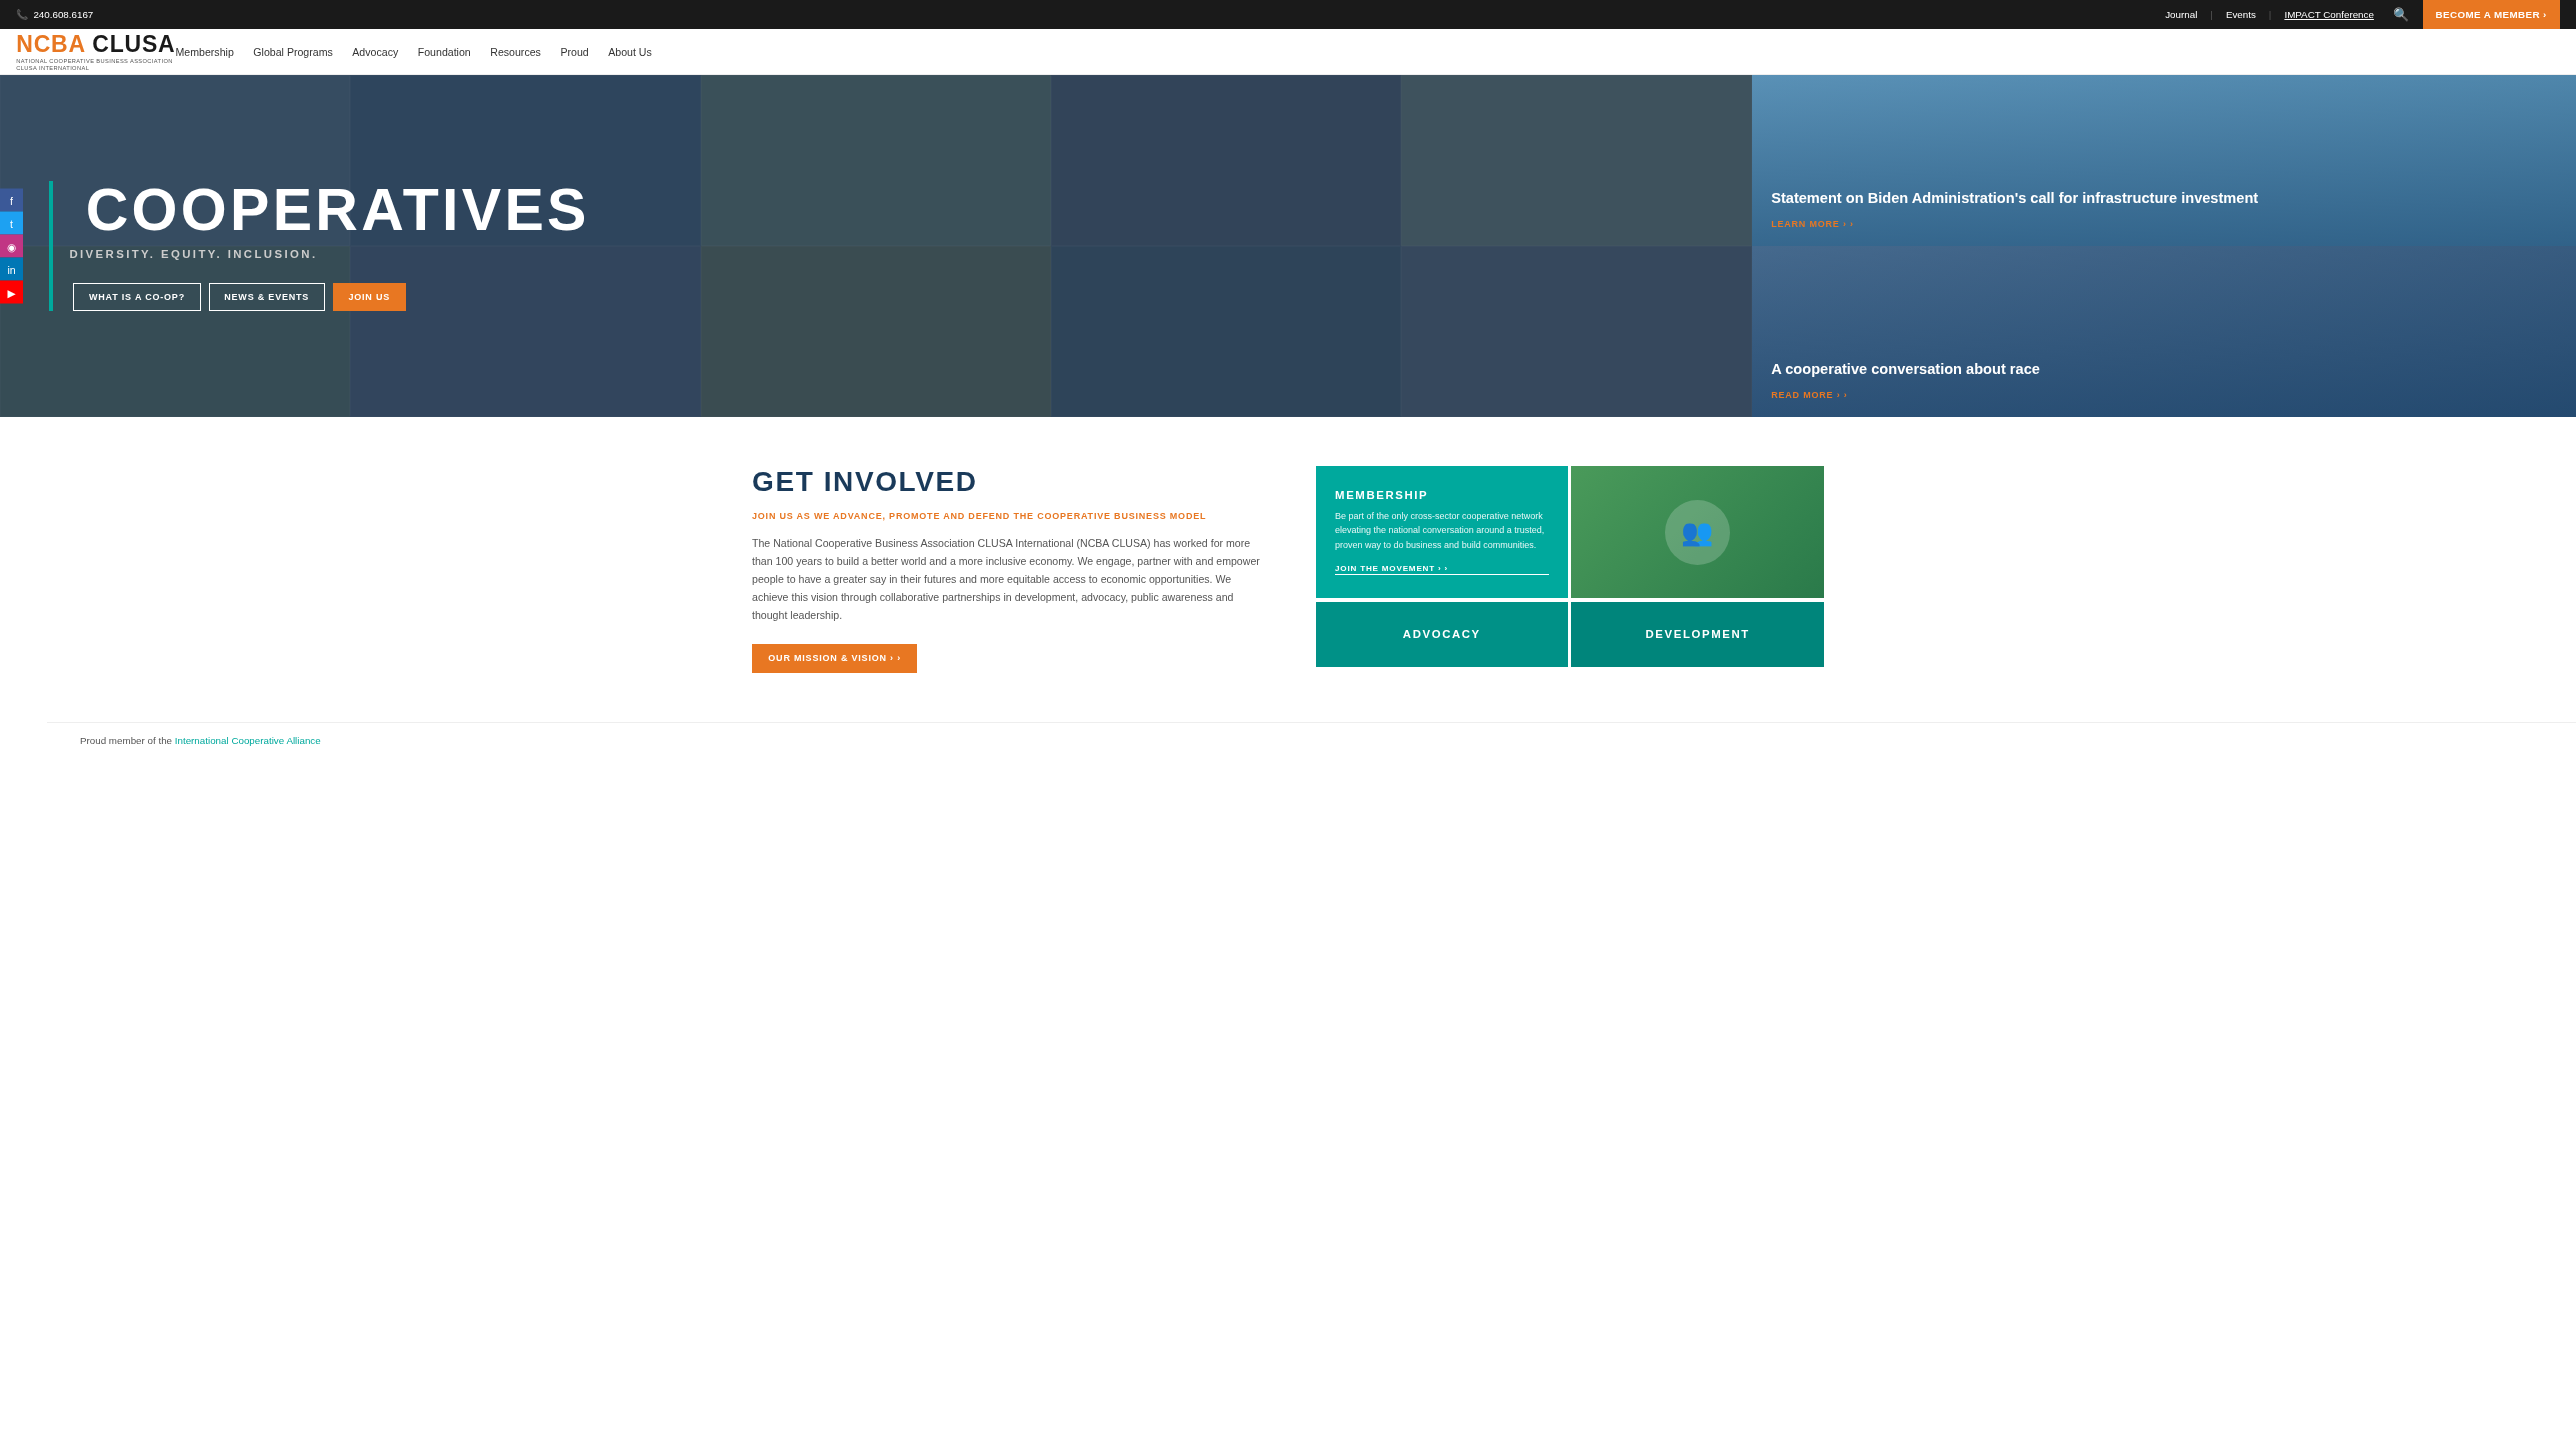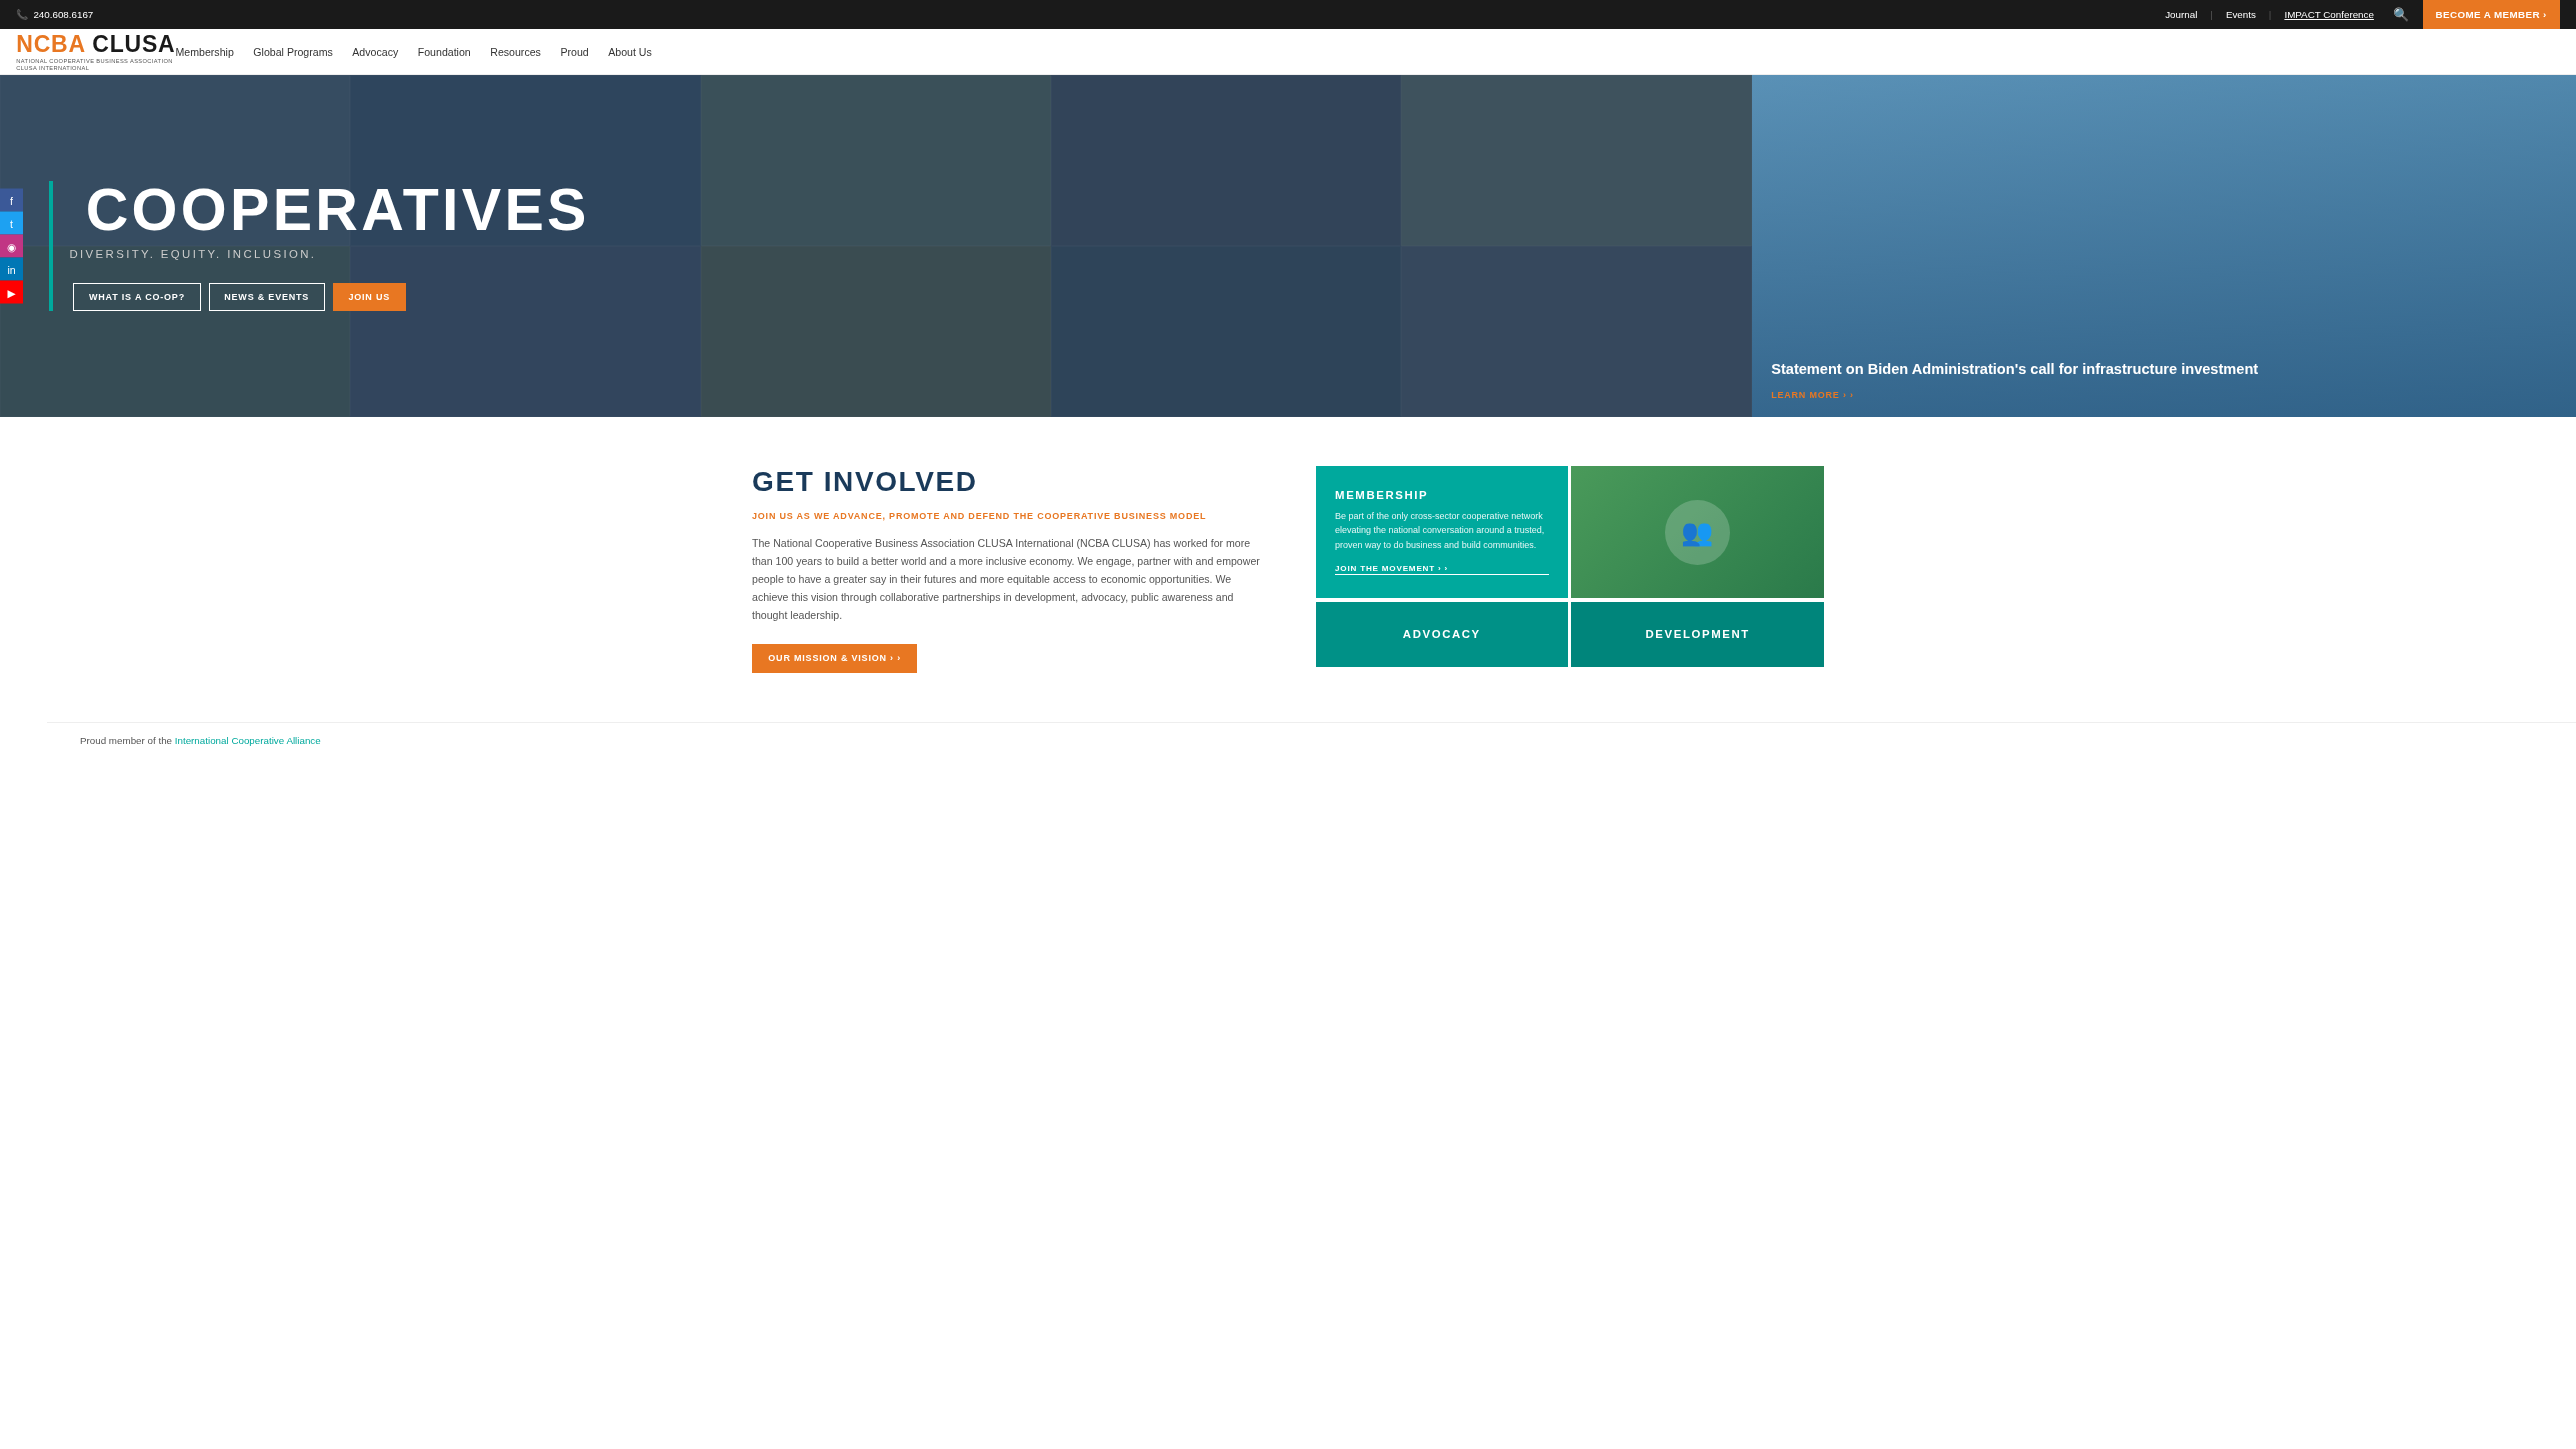--- a/index.html
+++ b/index.html
@@ -75,20 +75,21 @@
       line-height: 1;
       margin-left: 16.3px;
     }
     .hero-subtitle {
       color: #ccc;
       font-size: 11.4px;
       letter-spacing: 2.4px;
       text-transform: uppercase;
       margin-top: 8.1px;
       margin-left: 16.3px;
+      font-weight: bold;
     }
     .hero-buttons {
       display: flex;
       gap: 8.1px;
       margin-top: 23px;
       margin-left: 16.3px;
     }
     .hero-btn {
       padding: 8.1px 14.6px;
       font-size: 9px;
@@ -441,20 +442,26 @@
     </div>
   </div>
 
   <div class="hero-right">
     <div class="hero-panel hero-panel-top">
       <div class="hero-panel-content">
         <div class="hero-panel-title">Statement on Biden Administration's call for infrastructure investment</div>
         <a class="hero-panel-link">LEARN MORE ›</a>
       </div>
     </div>
+    <div class="hero-panel hero-panel-bottom">
+      <div class="hero-panel-content">
+        <div class="hero-panel-title">A cooperative conversation about race</div>
+        <a class="hero-panel-link">READ MORE ›</a>
+      </div>
+    </div>
   </div>
 </div>
 
 <div class="get-involved-section">
   <div class="get-involved-left">
     <h2 class="section-title">GET INVOLVED</h2>
     <p class="section-subtitle">JOIN US AS WE ADVANCE, PROMOTE AND DEFEND THE COOPERATIVE BUSINESS MODEL</p>
     <p class="section-body">The National Cooperative Business Association CLUSA International (NCBA CLUSA) has worked for more than 100 years to build a better world and a more inclusive economy. We engage, partner with and empower people to have a greater say in their futures and more equitable access to economic opportunities. We achieve this vision through collaborative partnerships in development, advocacy, public awareness and thought leadership.</p>
     <a class="mission-btn">OUR MISSION &amp; VISION ›</a>
   </div>

